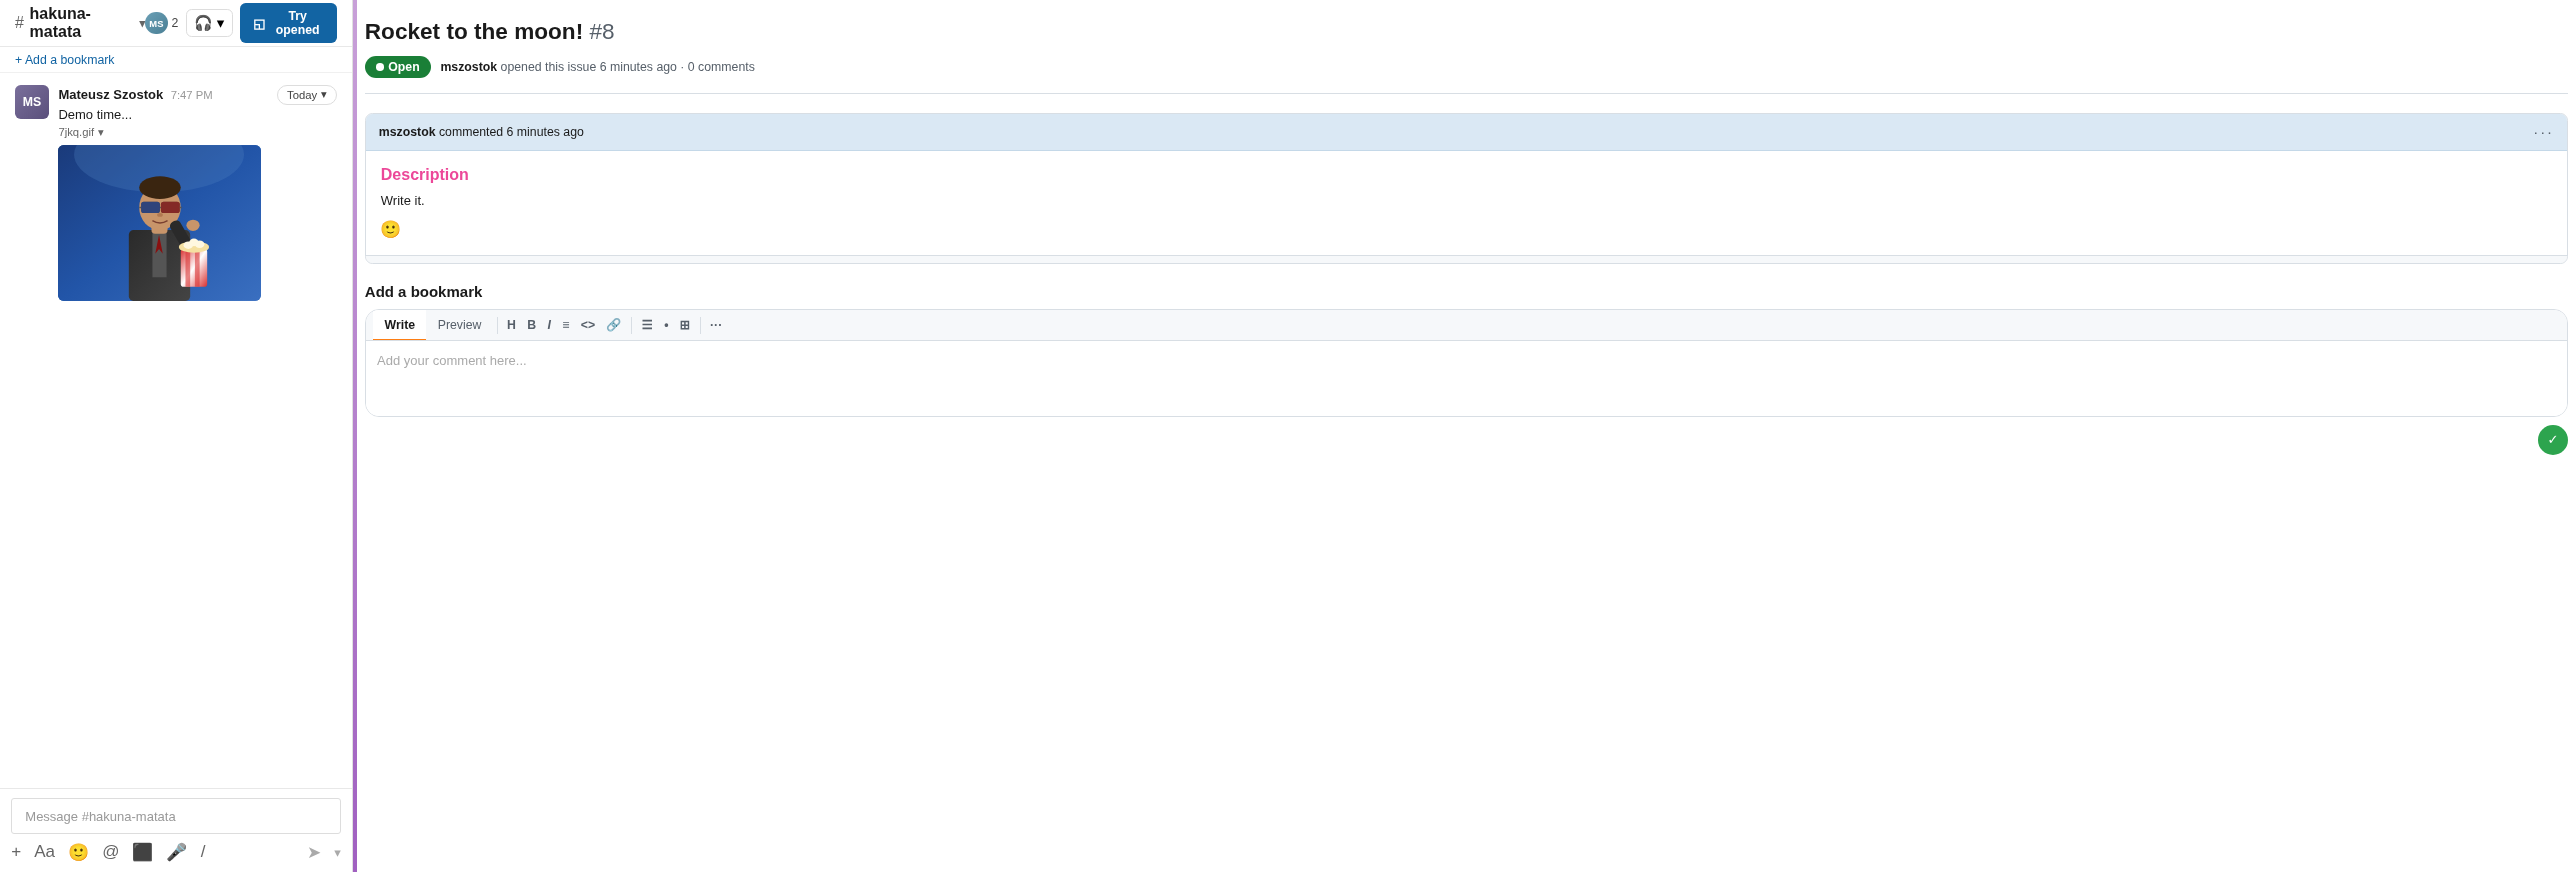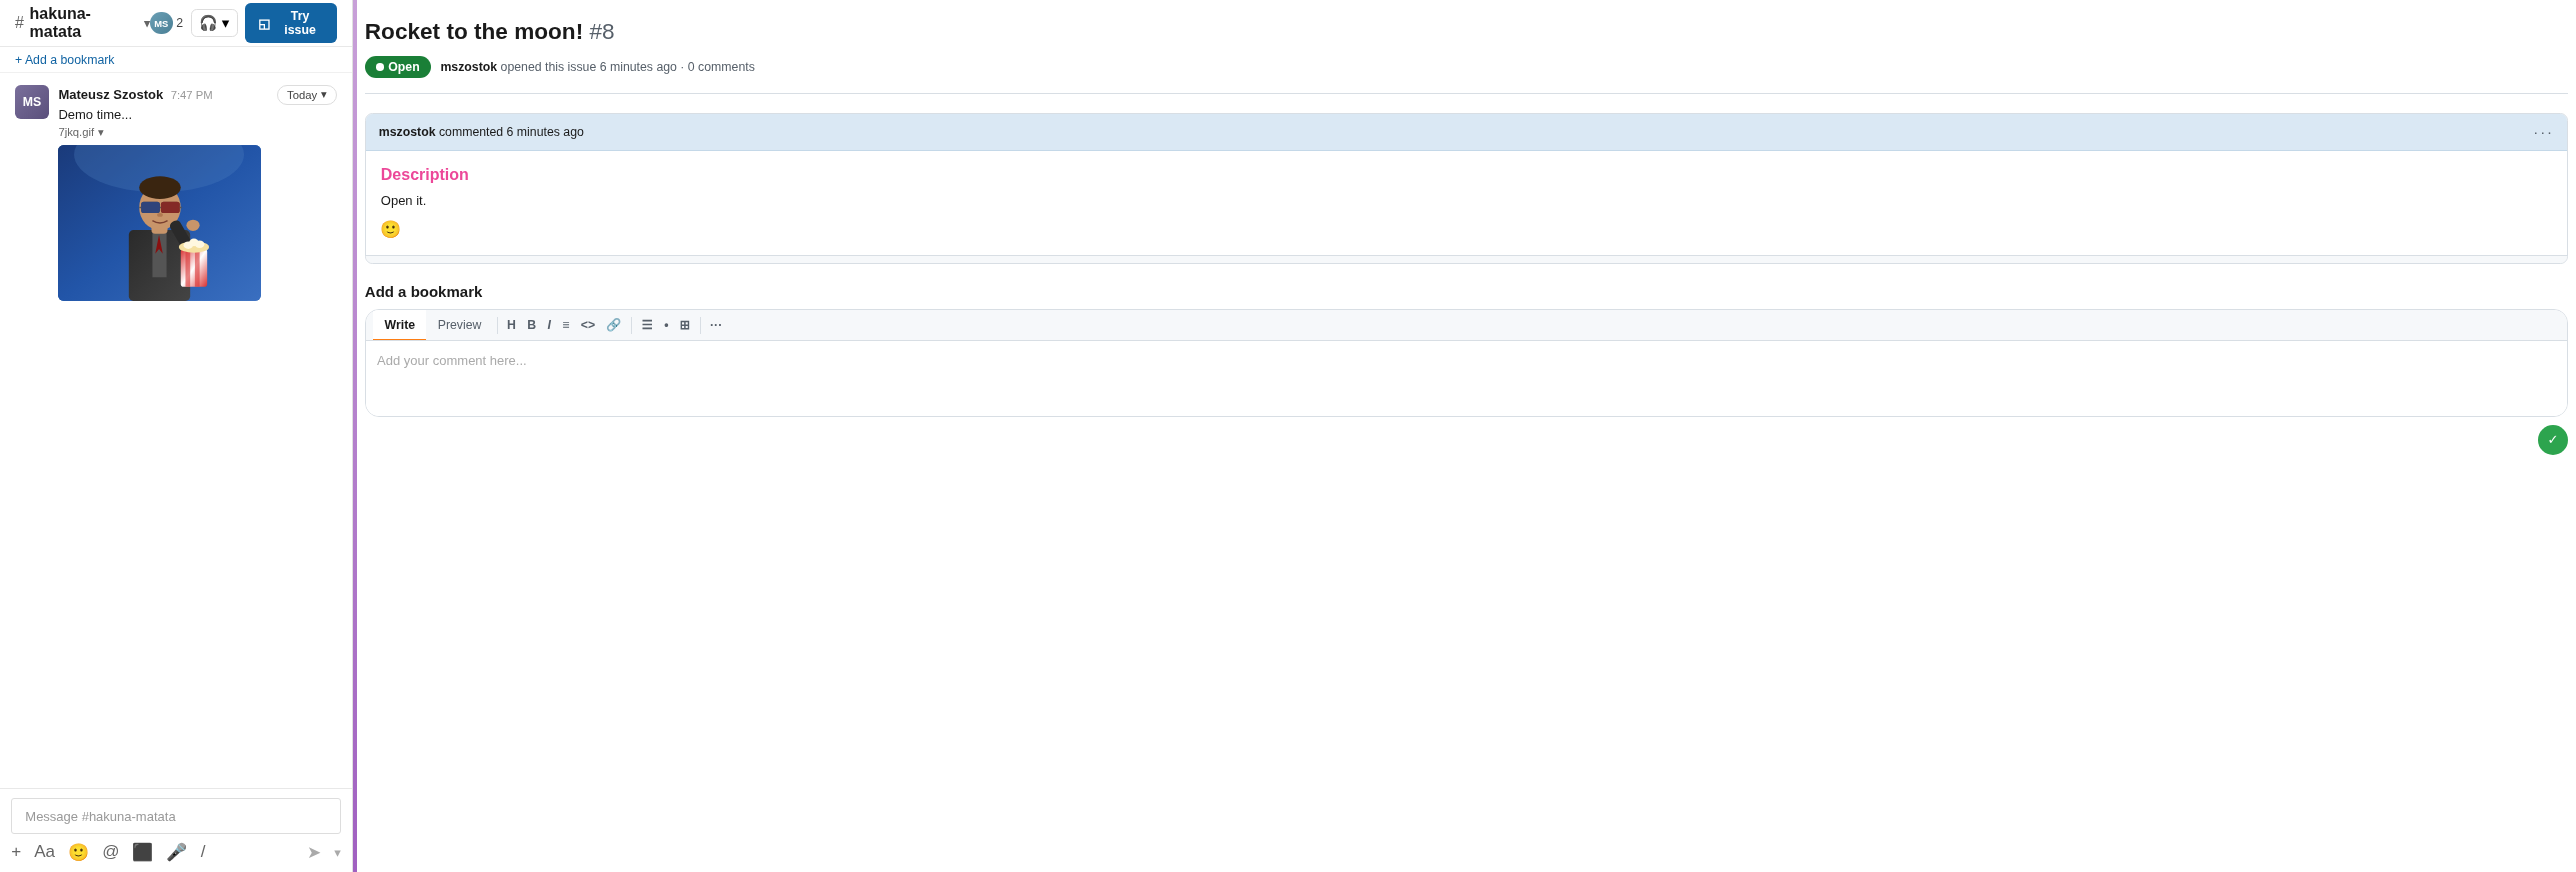--- a/index.html
+++ b/index.html
@@ -470,21 +470,21 @@
       <div class="avatar-group">
         <div class="avatar-sm">MS</div>
         <span class="member-count">2</span>
       </div>
       <div class="headphone-btn">
         <span>🎧</span>
         <span>▾</span>
       </div>
       <button class="try-canvas-btn">
         <span class="canvas-icon">◱</span>
-        <span>Try issue</span>
+        <span>Try opened</span>
       </button>
     </div>
   </div>
 
   <div class="bookmark-bar">
     <span>+ Add a bookmark</span>
   </div>
 
   <div class="chat-messages">
     <div class="message-group">
@@ -612,21 +612,21 @@
   <div class="comment-box">
     <div class="comment-header">
       <span class="comment-author-text">
         <strong>mszostok</strong>
         <span> commented 6 minutes ago</span>
       </span>
       <button class="comment-more-btn">···</button>
     </div>
     <div class="comment-body">
       <div class="comment-section-title">Description</div>
-      <div class="comment-text">Open it.</div>
+      <div class="comment-text">Write it.</div>
       <button class="emoji-btn">
         <span>🙂</span>
       </button>
     </div>
     <div class="comment-footer"></div>
   </div>
 
   <div class="add-comment-section">
     <div class="add-comment-title">Add a bookmark</div>
     <div class="comment-editor">

